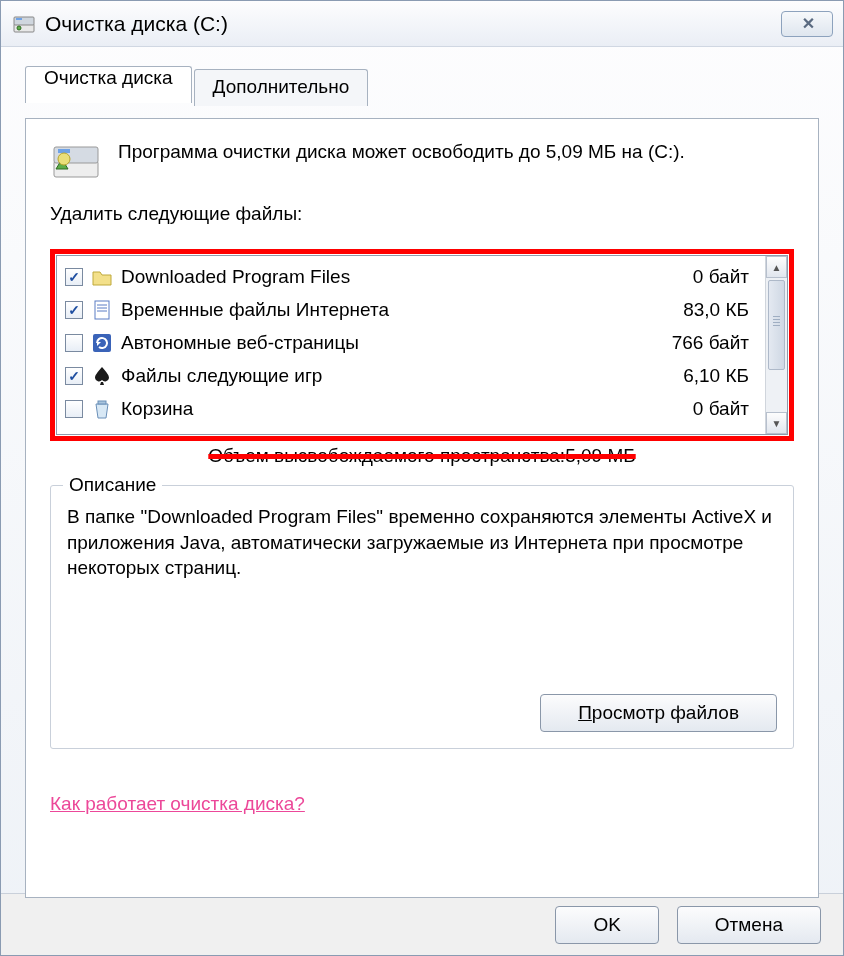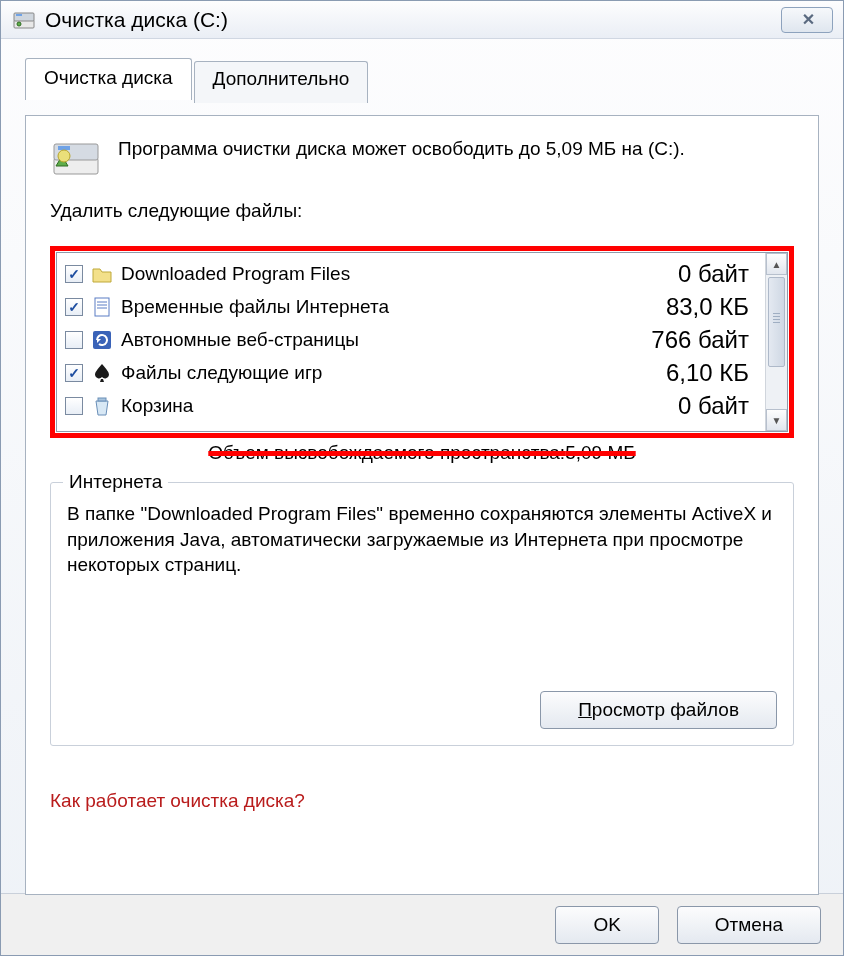--- a/index.html
+++ b/index.html
@@ -15,21 +15,21 @@
   }
   .window {
     width: 844px;
     height: 956px;
     background: linear-gradient(to bottom, #fdfdfe, #eef2f7);
     border: 1px solid #8a9bb2;
     display: flex;
     flex-direction: column;
   }
   .titlebar {
-    height: 38px;
+    height: 46px;
     background: linear-gradient(to bottom, #fdfdfe, #eaeef5);
     border-bottom: 1px solid #d0d7e2;
     display: flex;
     align-items: center;
     padding: 0 10px 0 12px;
   }
   .title-icon {
     width: 22px;
     height: 18px;
     margin-right: 10px;
@@ -60,21 +60,21 @@
     flex: 1;
     padding: 18px 24px 0 24px;
     position: relative;
   }
   .tabs-row {
     display: flex;
     position: relative;
     z-index: 2;
   }
   .tab {
-    padding: 8px 18px 10px 18px;
+    padding: 0 18px 10px 18px;
     border: 1px solid #a7b2c0;
     border-bottom: none;
     background: #fdfdfd;
     font-size: 19px;
     cursor: pointer;
     border-radius: 3px 3px 0 0;
     margin-right: 2px;
     position: relative;
   }
   .tab.active {
@@ -161,21 +161,21 @@
     margin-right: 8px;
     flex-shrink: 0;
   }
   .file-name {
     flex: 1;
     font-size: 19px;
     white-space: nowrap;
     overflow: hidden;
   }
   .file-size {
-    font-size: 24px;
+    font-size: 19px;
     text-align: center;
     padding-right: 10px;
     white-space: nowrap;
   }
   .scrollbar-v {
     width: 22px;
     background: #f0f0f0;
     border-left: 1px solid #d0d5dc;
     display: flex;
     flex-direction: column;
@@ -252,21 +252,22 @@
     border-radius: 4px;
     background: linear-gradient(to bottom, #fcfcfd, #e4e9f0);
     padding: 7px 37px;
     font-size: 19px;
     cursor: pointer;
     min-width: 100px;
     text-align: center;
   }
   .btn u { text-decoration: underline; }
   .help-link {
-    color: #b91c1c;
+    color: #ec4899;
+    text-decoration: underline;
     font-size: 19px;
     cursor: pointer;
     display: inline-block;
     margin-top: 30px;
   }
   .footer {
     height: 62px;
     border-top: 1px solid #c9d0da;
     background: #f0f0f0;
     display: flex;
@@ -394,21 +395,21 @@
           </div>
         </div>
       </div>
 
       <div class="total-row">
         <span>Объем высвобождаемого пространства:</span>
         <span>5,09 МБ</span>
       </div>
 
       <div class="group-box">
-        <div class="group-title">Интернета</div>
+        <div class="group-title">Описание</div>
         <div class="desc-text">В папке "Downloaded Program Files" временно сохраняются элементы ActiveX и приложения Java, автоматически загружаемые из Интернета при просмотре некоторых страниц.</div>
         <div class="view-btn-row">
           <div class="btn"><u>П</u><span>росмотр файлов</span></div>
         </div>
       </div>
 
       <a class="help-link">Как работает очистка диска?</a>
 
     </div>
   </div>

